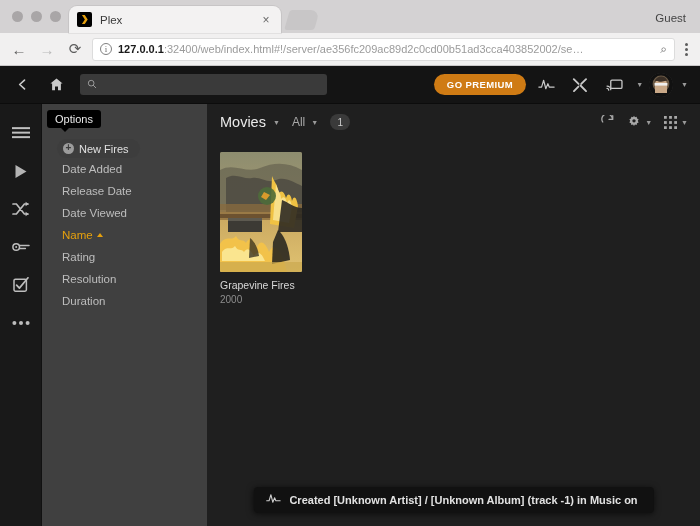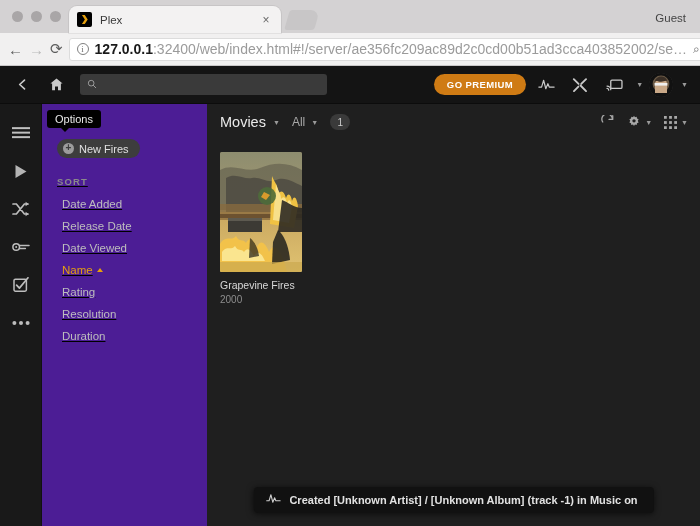--- a/index.html
+++ b/index.html
@@ -60,21 +60,21 @@
   .omnibox {
     flex: 1; height: 23px; background: #fff; border-radius: 3px;
     display: flex; align-items: center; padding: 0 7px; gap: 6px;
     border: 1px solid #dcdcdc;
   }
   .info-icon {
     width: 12px; height: 12px; border: 1.2px solid #808080; border-radius: 50%;
     font-size: 9px; color: #707070; display: flex; align-items: center;
     justify-content: center; font-family: "Liberation Serif", serif; flex: none;
   }
-  .url-text { font-size: 14px; color: #9b9b9b; white-space: nowrap; overflow: hidden; flex: 1; }
+  .url-text { font-size: 11px; color: #9b9b9b; white-space: nowrap; overflow: hidden; flex: 1; }
   .url-text b { color: #1a1a1a; font-weight: 700; }
   .zoom-icon { color: #757575; font-size: 12px; }
   .kebab {
     display: flex; flex-direction: column; gap: 2px; padding: 0 4px;
   }
   .kebab i { width: 3px; height: 3px; border-radius: 50%; background: #5c5c5c; display: block; }
 
   
   .app { position: relative; height: 520px; background: #1f1f1f; }
 
@@ -117,21 +117,21 @@
     align-items: center; padding-top: 10px; gap: 0;
     border-right: 1px solid #111;
   }
   .rail-item {
     width: 42px; height: 38px; display: flex; align-items: center;
     justify-content: center; color: #b9b9b9;
   }
 
   
   .sidebar {
-    width: 165px; background: #4c1d95; padding: 10px 0 0 0; position: relative; text-decoration: underline;
+    width: 165px; background: #404040; padding: 10px 0 0 0; position: relative;
   }
   .tooltip {
     position: absolute; left: 5px; top: 6px; background: #000; color: #e8e8e8;
     font-size: 11px; padding: 3px 8px; border-radius: 3px;
   }
   .tooltip:after {
     content: ''; position: absolute; left: 14px; bottom: -4px;
     border-left: 4px solid transparent; border-right: 4px solid transparent;
     border-top: 4px solid #000;
   }
@@ -344,21 +344,20 @@
             </svg>
         </span>
       </div>
 
       <div class="sidebar">
         <span class="tooltip">Options</span>
         <button class="new-filter">
           <span class="plus-ic">+</span>
           <span>New Fires</span>
         </button>
-        <div class="sort-head">SORT</div>
         <div class="sort-item">
           <span>Date Added</span>
         </div>
         <div class="sort-item">
           <span>Release Date</span>
         </div>
         <div class="sort-item">
           <span>Date Viewed</span>
         </div>
         <div class="sort-item active">

